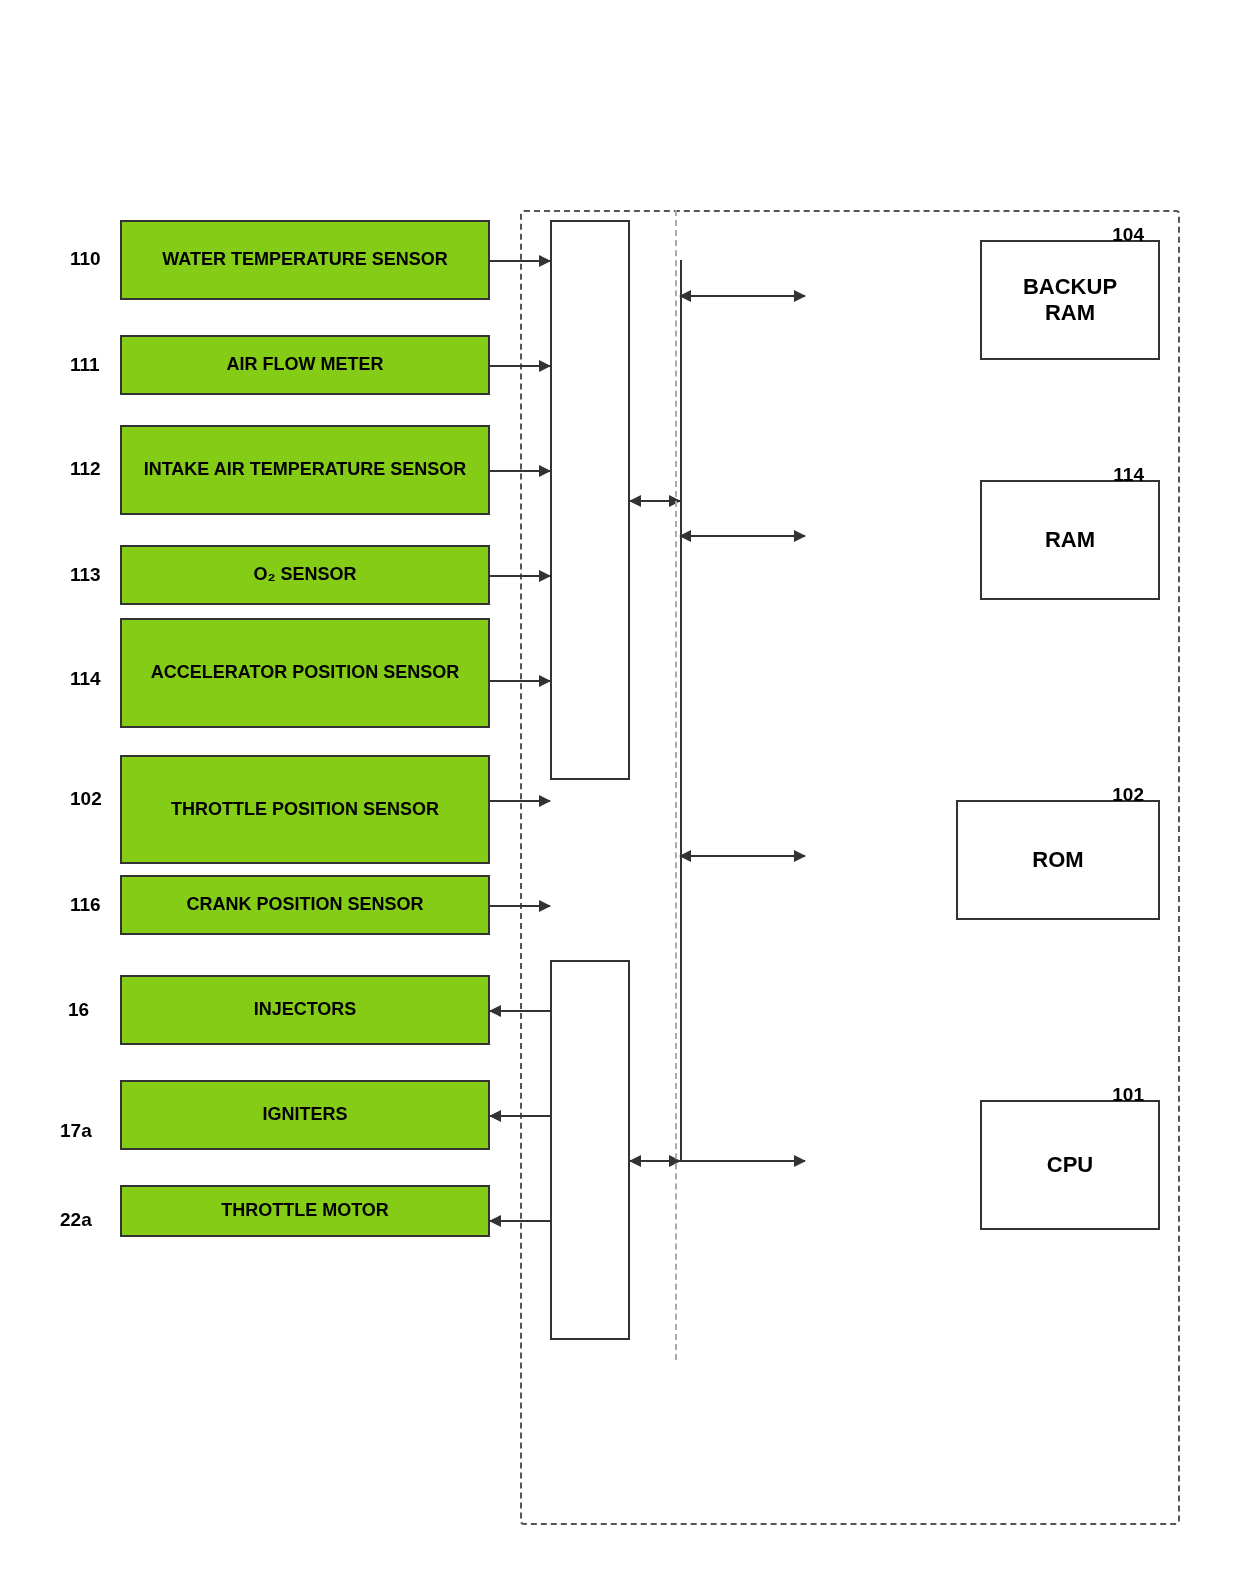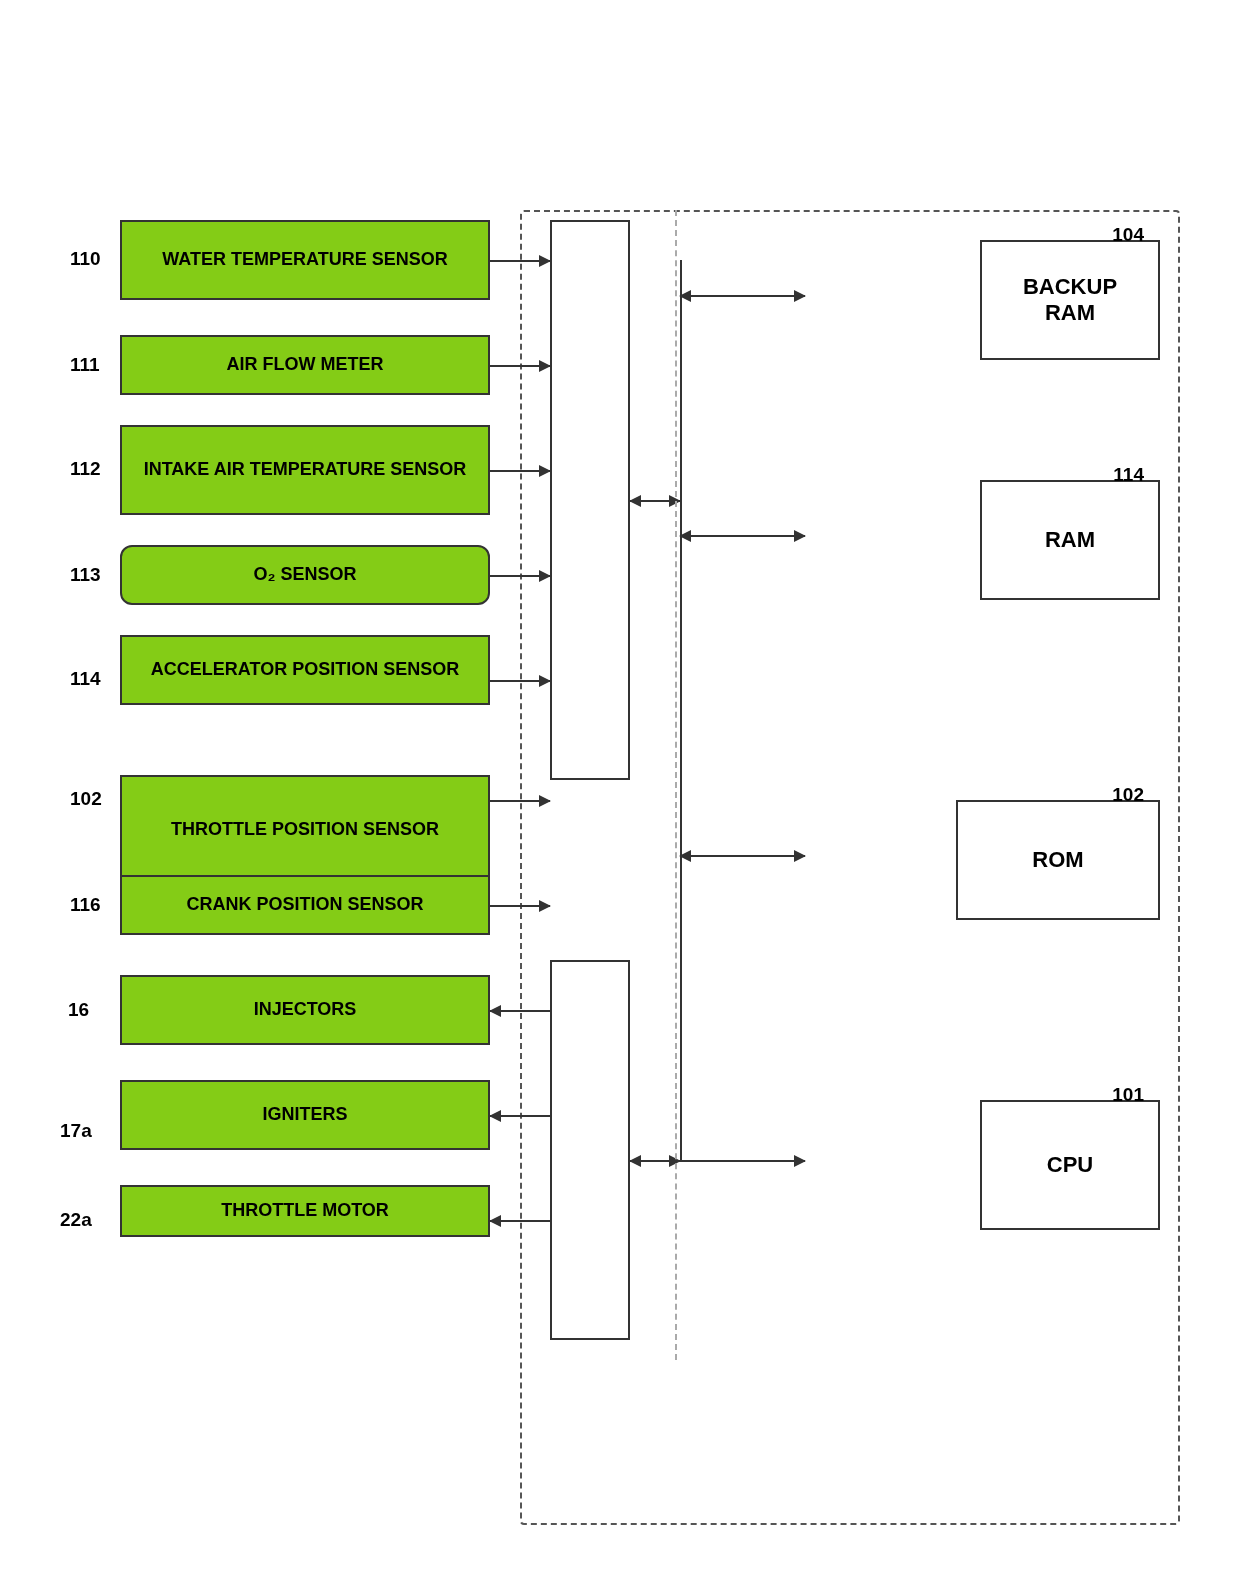--- a/index.html
+++ b/index.html
@@ -221,33 +221,33 @@
   </div>
   <div class="number-label" style="top:234px; left:30px;">111</div>
   <div class="arrow-right" style="top:245px; left:450px; width:60px;"></div>
 
   <div class="sensor-box" style="top:305px; height:90px;">
     <span>INTAKE AIR TEMPERATURE SENSOR</span>
   </div>
   <div class="number-label" style="top:338px; left:30px;">112</div>
   <div class="arrow-right" style="top:350px; left:450px; width:60px;"></div>
 
-  <div class="sensor-box" style="top:425px; height:60px;border-radius:12px;">
+  <div class="sensor-box" style="top:425px; height:60px;">
     <span>O₂ SENSOR</span>
   </div>
   <div class="number-label" style="top:444px; left:30px;">113</div>
   <div class="arrow-right" style="top:455px; left:450px; width:60px;"></div>
 
-  <div class="sensor-box" style="top:515px; height:70px;">
+  <div class="sensor-box" style="top:498px; height:110px;">
     <span>ACCELERATOR POSITION SENSOR</span>
   </div>
   <div class="number-label" style="top:548px; left:30px;">114</div>
   <div class="arrow-right" style="top:560px; left:450px; width:60px;"></div>
 
-  <div class="sensor-box" style="top:635px; height:109px;margin-top:20px;">
+  <div class="sensor-box" style="top:635px; height:109px;">
     <span>THROTTLE POSITION SENSOR</span>
   </div>
   <div class="number-label" style="top:668px; left:30px;">102</div>
   <div class="arrow-right" style="top:680px; left:450px; width:60px;"></div>
 
   <div class="sensor-box" style="top:755px; height:60px;">
     <span>CRANK POSITION SENSOR</span>
   </div>
   <div class="number-label" style="top:774px; left:30px;">116</div>
   <div class="arrow-right" style="top:785px; left:450px; width:60px;"></div>

